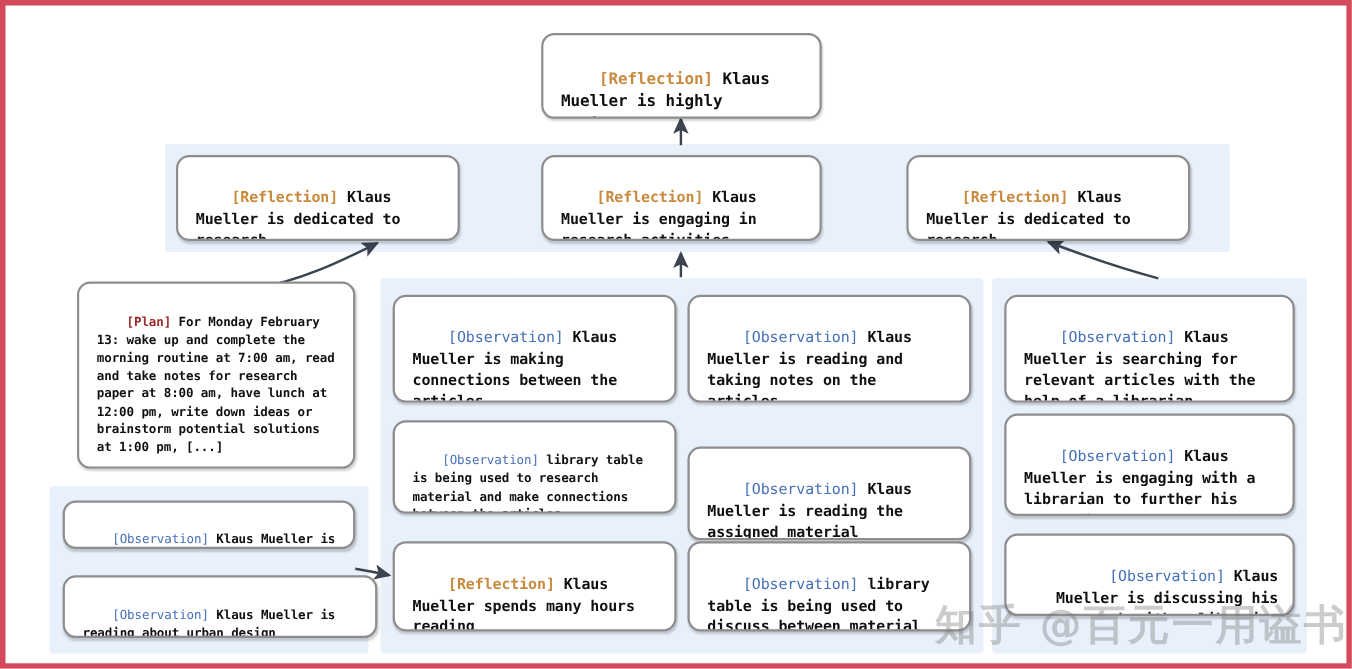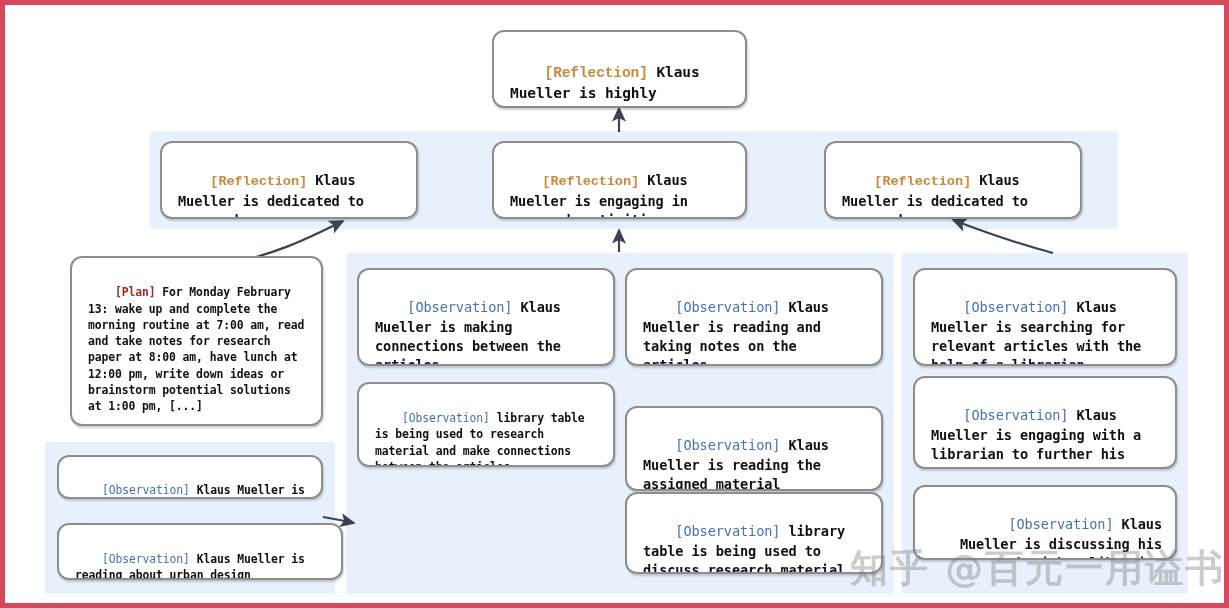--- a/index.html
+++ b/index.html
@@ -32,21 +32,21 @@
     box-sizing: border-box;
     box-shadow: 1px 2px 2px rgba(0,0,0,0.18);
     padding: 9px 13px 9px 16px;
     color: #111111;
     font-weight: bold;
     line-height: 1.42;
     letter-spacing: -0.1px;
     white-space: pre-wrap;
     overflow: hidden;
   }
-  .tag-reflection { color: #c98a3e; font-weight: bold; font-family: Liberation Mono, monospace; }
+  .tag-reflection { color: #c98a3e; font-weight: bold; }
   .tag-plan       { color: #9e2b2b; font-weight: bold; text-align: center; }
   .tag-observation{ color: #4670b8; font-weight: normal; }
   .body-text      { color: #101010; font-weight: bold; }
 
   .fs15 { font-size: 14.5px; }
   .fs14 { font-size: 13.6px; }
   .fs12 { font-size: 11.4px; }
 
   svg.arrows {
     position: absolute;
@@ -127,31 +127,34 @@
   </div>
 
   <div class="node fs14" style="left:352px; top:263px; width:258px; height:98px;">
     <span class="tag-observation">[Observation]</span><span class="body-text"> Klaus Mueller is making connections between the articles</span>
   </div>
 
   <div class="node fs12" style="left:352px; top:377px; width:258px; height:85px; padding-top:10px;">
     <span class="tag-observation">[Observation]</span><span class="body-text"> library table is being used to research material and make connections between the articles</span>
   </div>
 
+  <div class="node fs14" style="left:352px; top:487px; width:258px; height:82px;">
+    <span class="tag-reflection">[Reflection]</span><span class="body-text"> Klaus Mueller spends many hours reading</span>
+  </div>
 
   <div class="node fs14" style="left:620px; top:263px; width:258px; height:98px;">
     <span class="tag-observation">[Observation]</span><span class="body-text"> Klaus Mueller is reading and taking notes on the articles</span>
   </div>
 
   <div class="node fs14" style="left:620px; top:377px; width:258px; height:85px;margin-top:24px;">
     <span class="tag-observation">[Observation]</span><span class="body-text"> Klaus Mueller is reading the assigned material</span>
   </div>
 
   <div class="node fs14" style="left:620px; top:487px; width:258px; height:82px;">
-    <span class="tag-observation">[Observation]</span><span class="body-text"> library table is being used to discuss research material</span>
+    <span class="tag-observation">[Observation]</span><span class="body-text"> library table is being used to discuss between material</span>
   </div>
 
   <div class="node fs14" style="left:908px; top:263px; width:264px; height:98px;">
     <span class="tag-observation">[Observation]</span><span class="body-text"> Klaus Mueller is searching for relevant articles with the help of a librarian</span>
   </div>
 
   <div class="node fs14" style="left:908px; top:371px; width:264px; height:93px;">
     <span class="tag-observation">[Observation]</span><span class="body-text"> Klaus Mueller is engaging with a librarian to further his research</span>
   </div>
 

